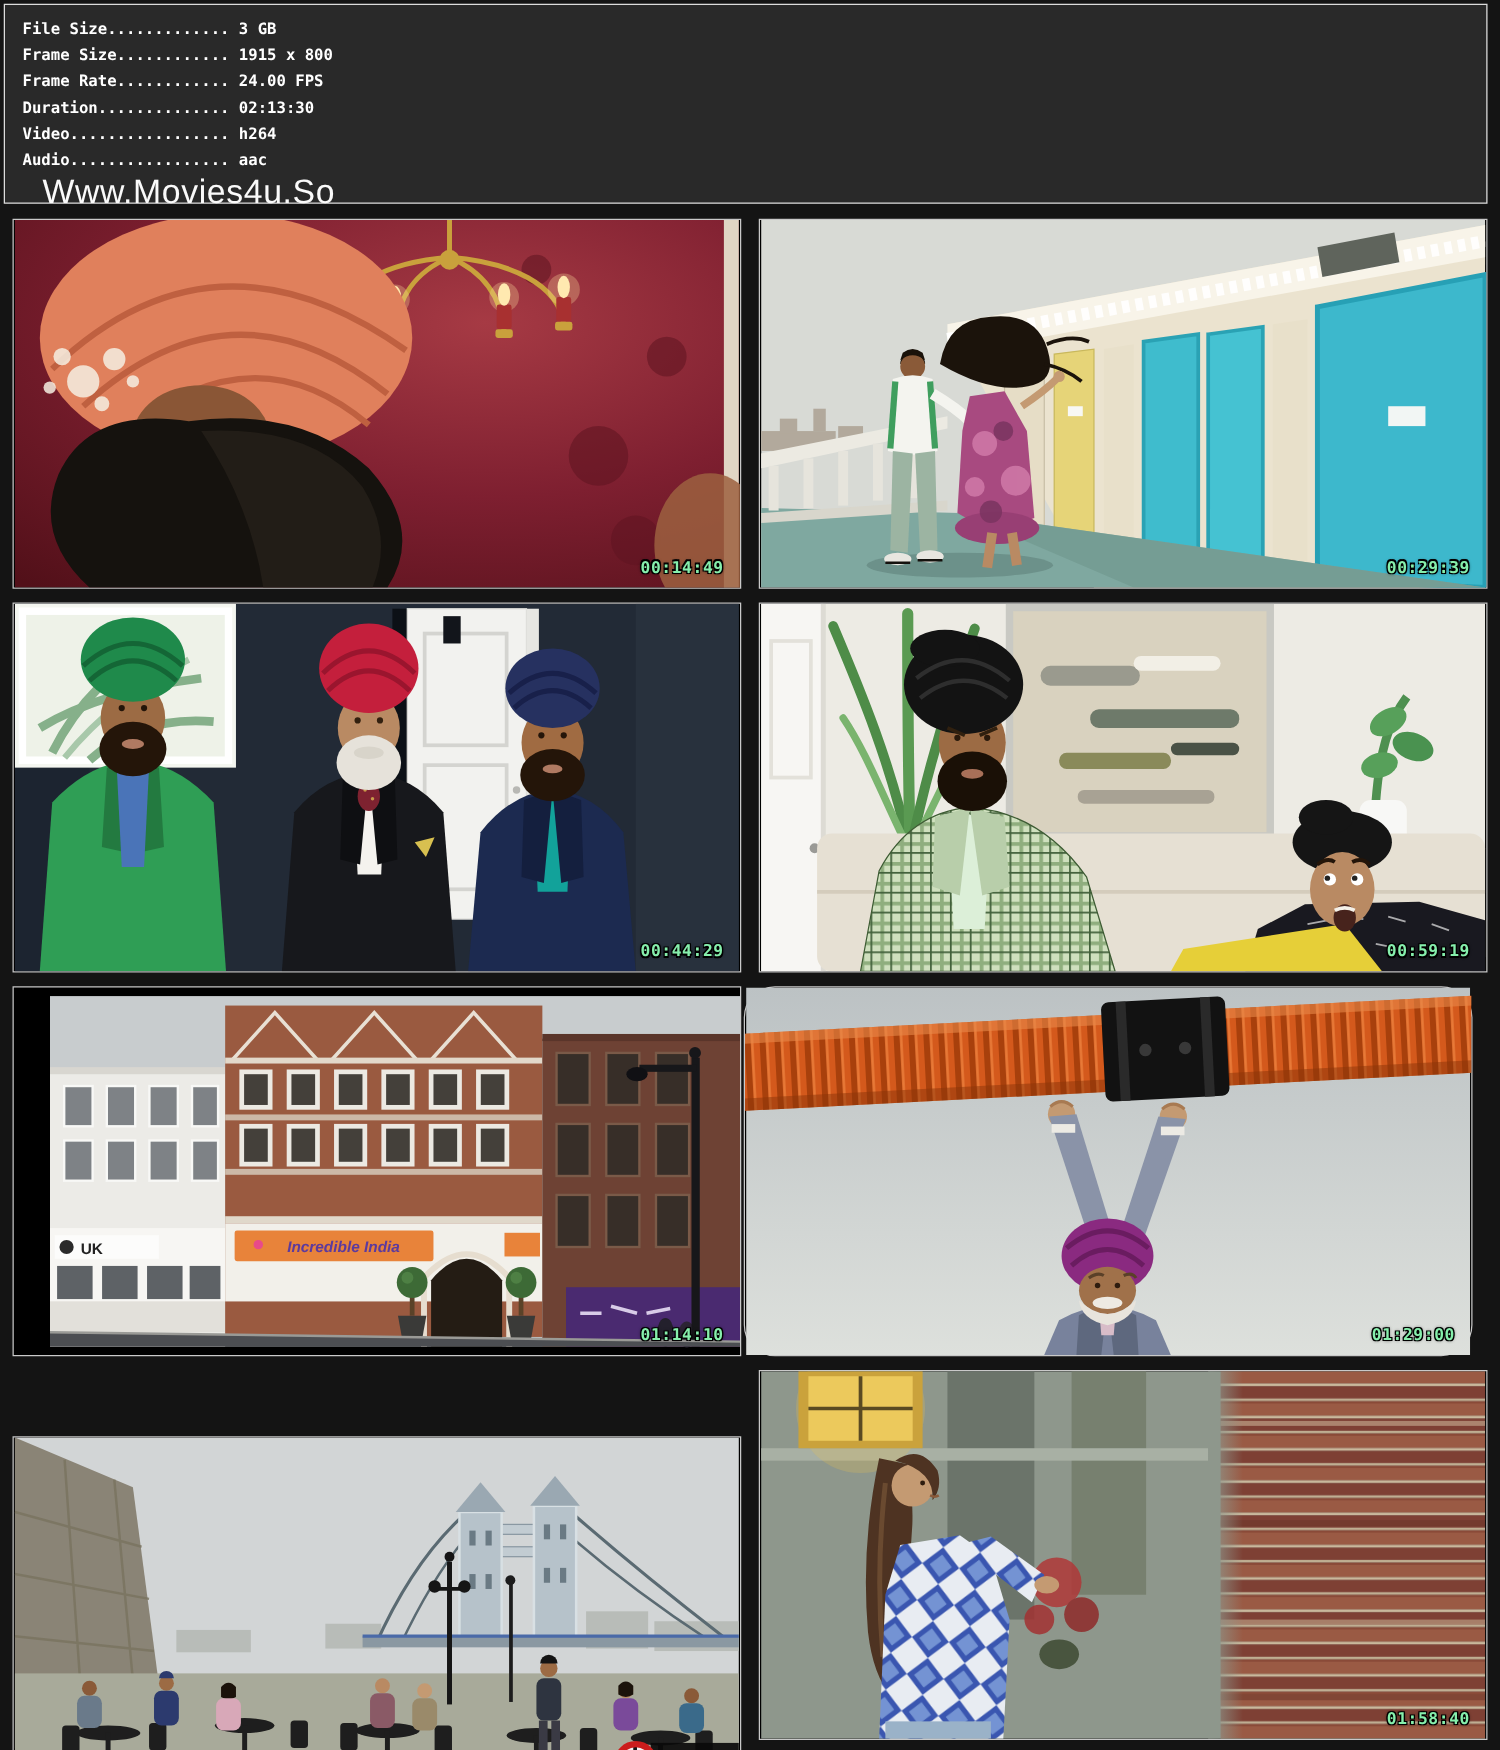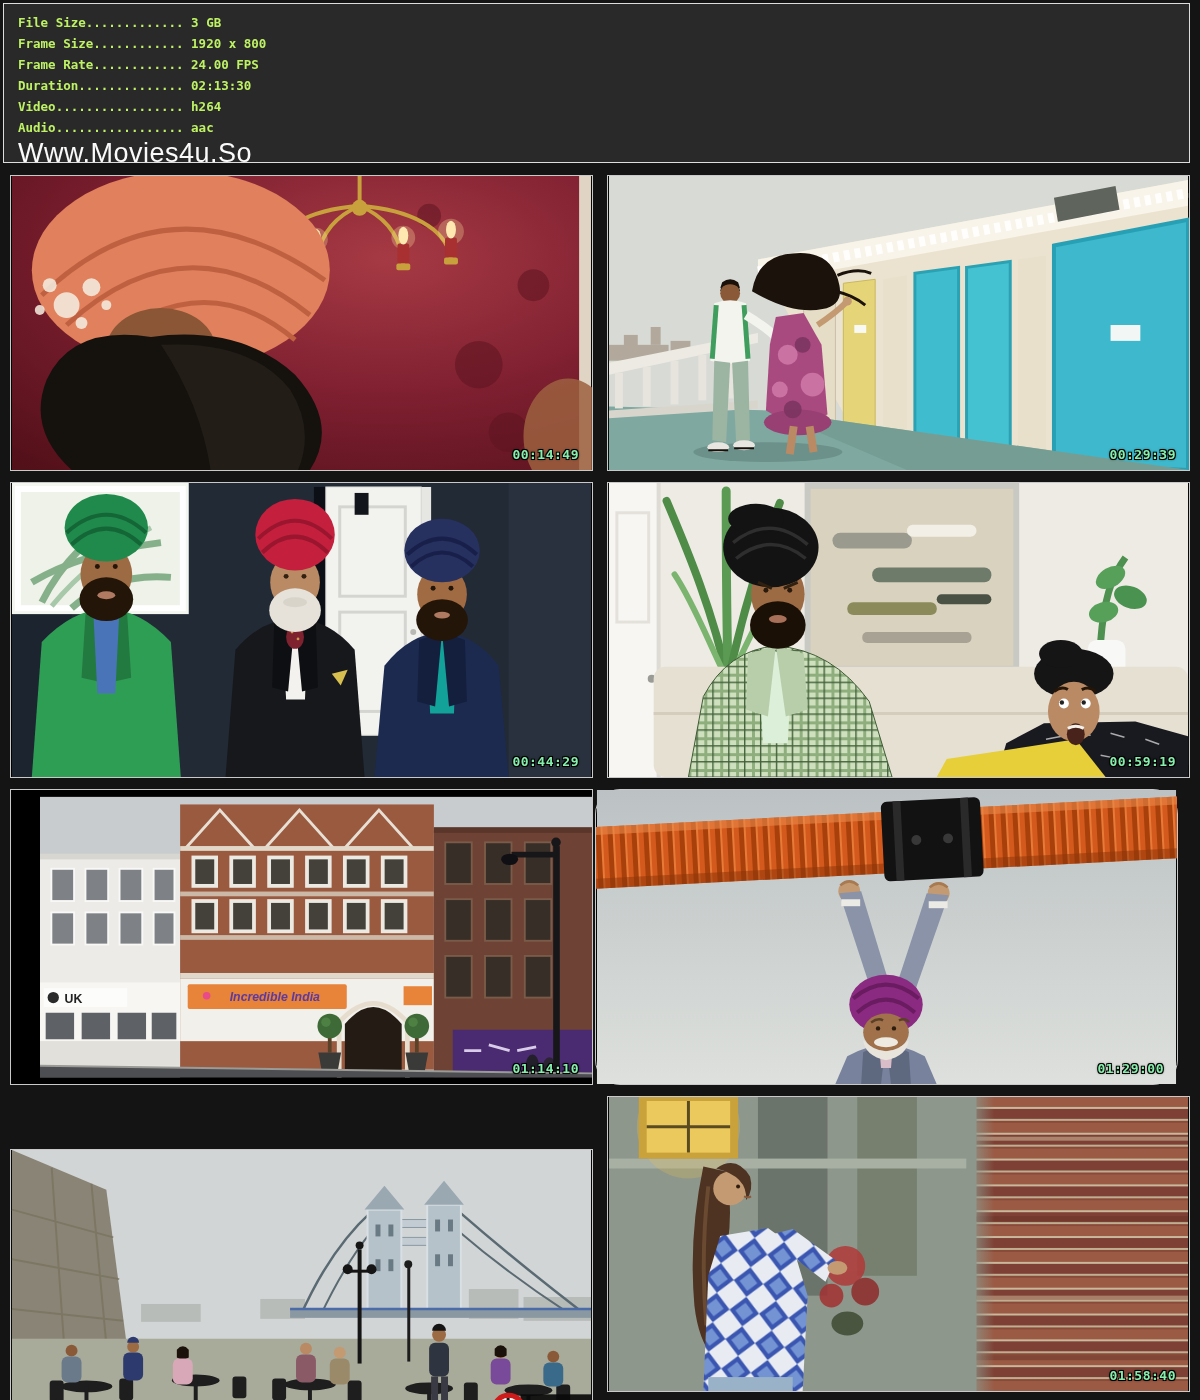--- a/index.html
+++ b/index.html
@@ -2,44 +2,44 @@
 <html><head>
 <meta charset="utf-8">
 <style>
   html,body{margin:0;padding:0;background:#141414;}
   .page{position:relative;width:1200px;height:1400px;background:#141414;overflow:hidden;
         font-family:"DejaVu Sans Mono",monospace;}
   .info-panel{position:absolute;left:3px;top:3px;width:1187px;height:160px;
         background:#292929;border:1px solid #dcdcdc;box-sizing:border-box;
         padding:8px 0 0 14px;}
   .info-line{font-family:"DejaVu Sans Mono",monospace;font-weight:700;font-size:12.5px;
-        color:#bef264;line-height:21px;white-space:pre;}
+        color:#ffffff;line-height:21px;white-space:pre;}
   .watermark{font-family:"Liberation Sans",sans-serif;font-weight:400;font-size:27px;
-        color:#fafafa;line-height:30px;letter-spacing:0.5px;}
+        color:#fafafa;line-height:30px;letter-spacing:0.5px;margin-left:16px;}
   .shot{position:absolute;width:583px;height:296px;border:1px solid #c9c9c9;
         box-sizing:border-box;background:#000;}
   .shot svg{display:block;width:100%;height:100%;}
   .ts{position:absolute;right:13px;bottom:8px;
       font-family:"DejaVu Sans Mono",monospace;font-weight:700;font-size:13px;
       color:#86efac;letter-spacing:0.5px;
       text-shadow:-1px -1px 0 #000,1px -1px 0 #000,-1px 1px 0 #000,1px 1px 0 #000,0 0 3px #000;}
   
   .p11{left:10px;top:175px;} .p12{left:607px;top:175px;}
   .p21{left:10px;top:482px;} .p22{left:607px;top:482px;}
   .p31{left:10px;top:789px;padding-left:29px;} .p32{left:595px;top:789px;border-radius:25px;}
   .p41{left:10px;top:1149px;} .p42{left:607px;top:1096px;}
 </style>
 </head>
 <body>
 
 <div class="page">
 
   <div class="info-panel">
     <div class="info-line">File Size............. 3 GB</div>
-    <div class="info-line">Frame Size............ 1920 x 800</div>
+    <div class="info-line">Frame Size............ 1915 x 800</div>
     <div class="info-line">Frame Rate............ 24.00 FPS</div>
     <div class="info-line">Duration.............. 02:13:30</div>
     <div class="info-line">Video................. h264</div>
     <div class="info-line">Audio................. aac</div>
     <div class="watermark">Www.Movies4u.So</div>
   </div>
 
   <figure class="shot p11" style="margin:0">
     <svg viewBox="0 0 583 296">
       <defs>

